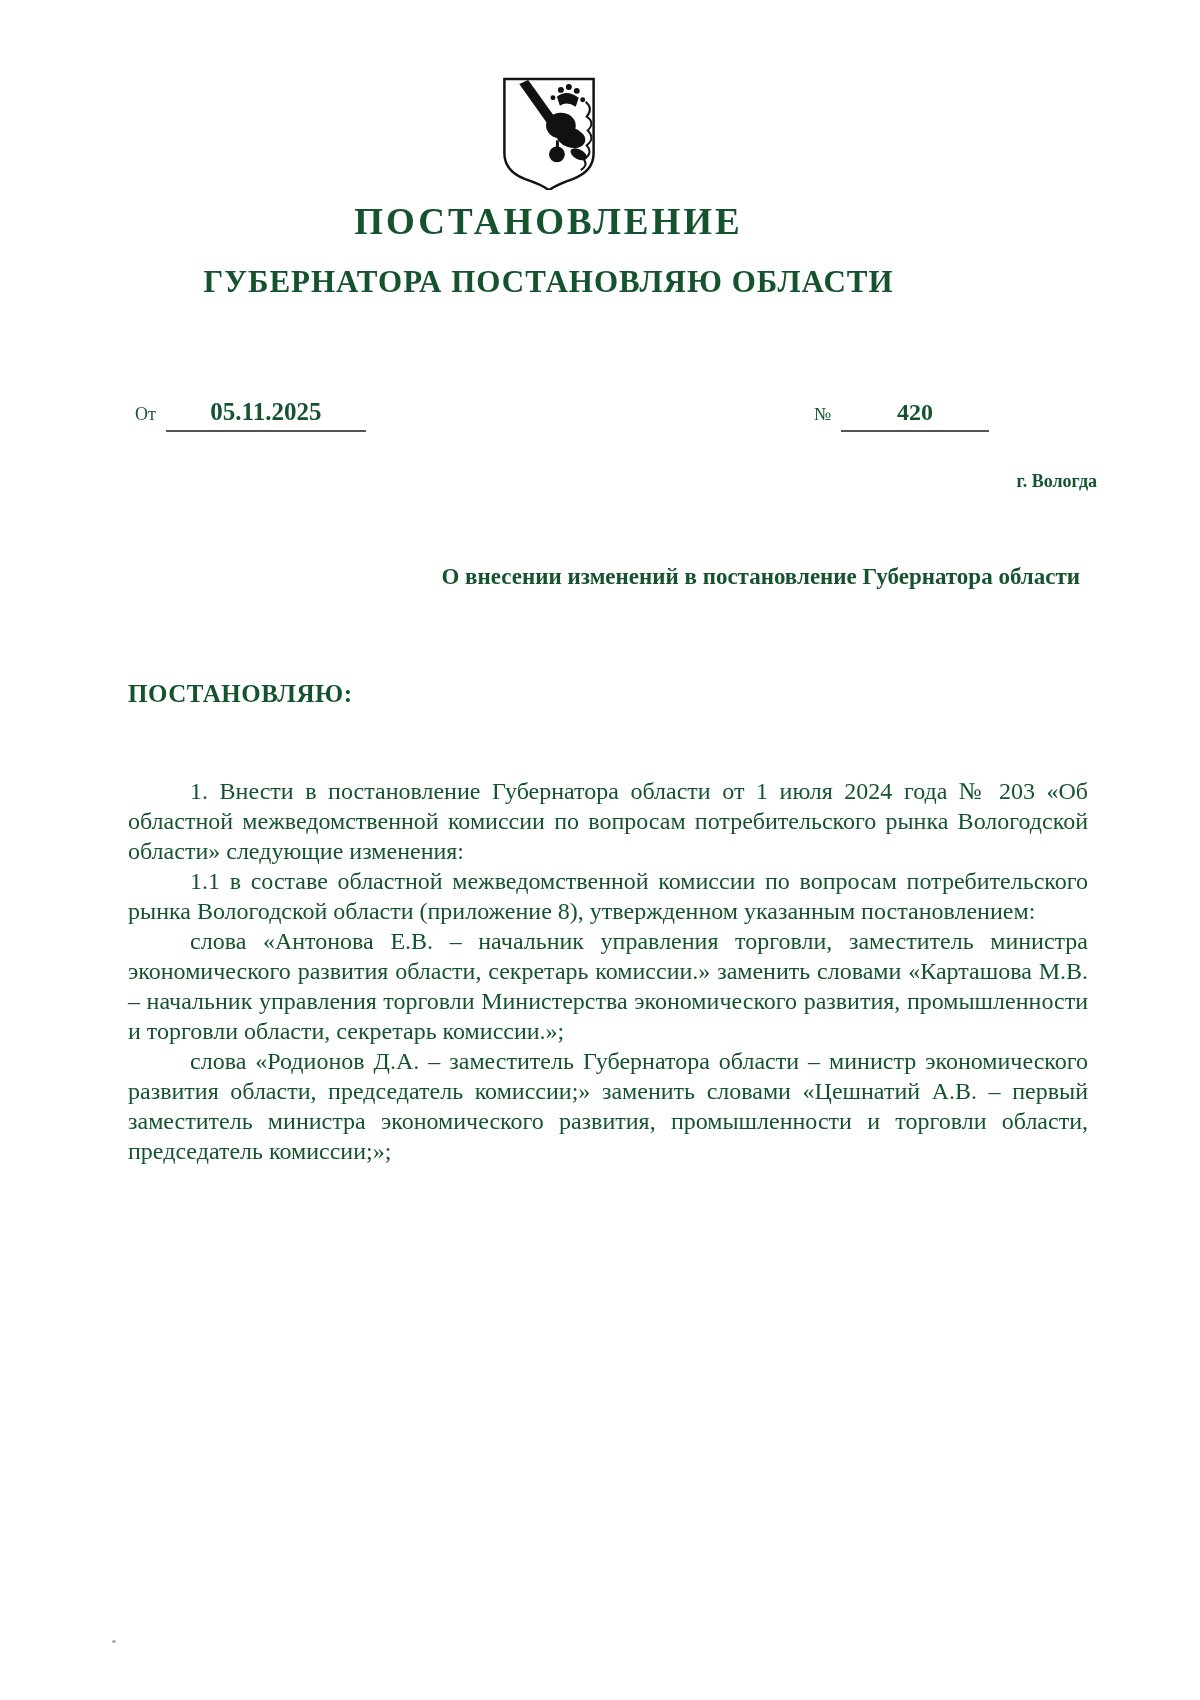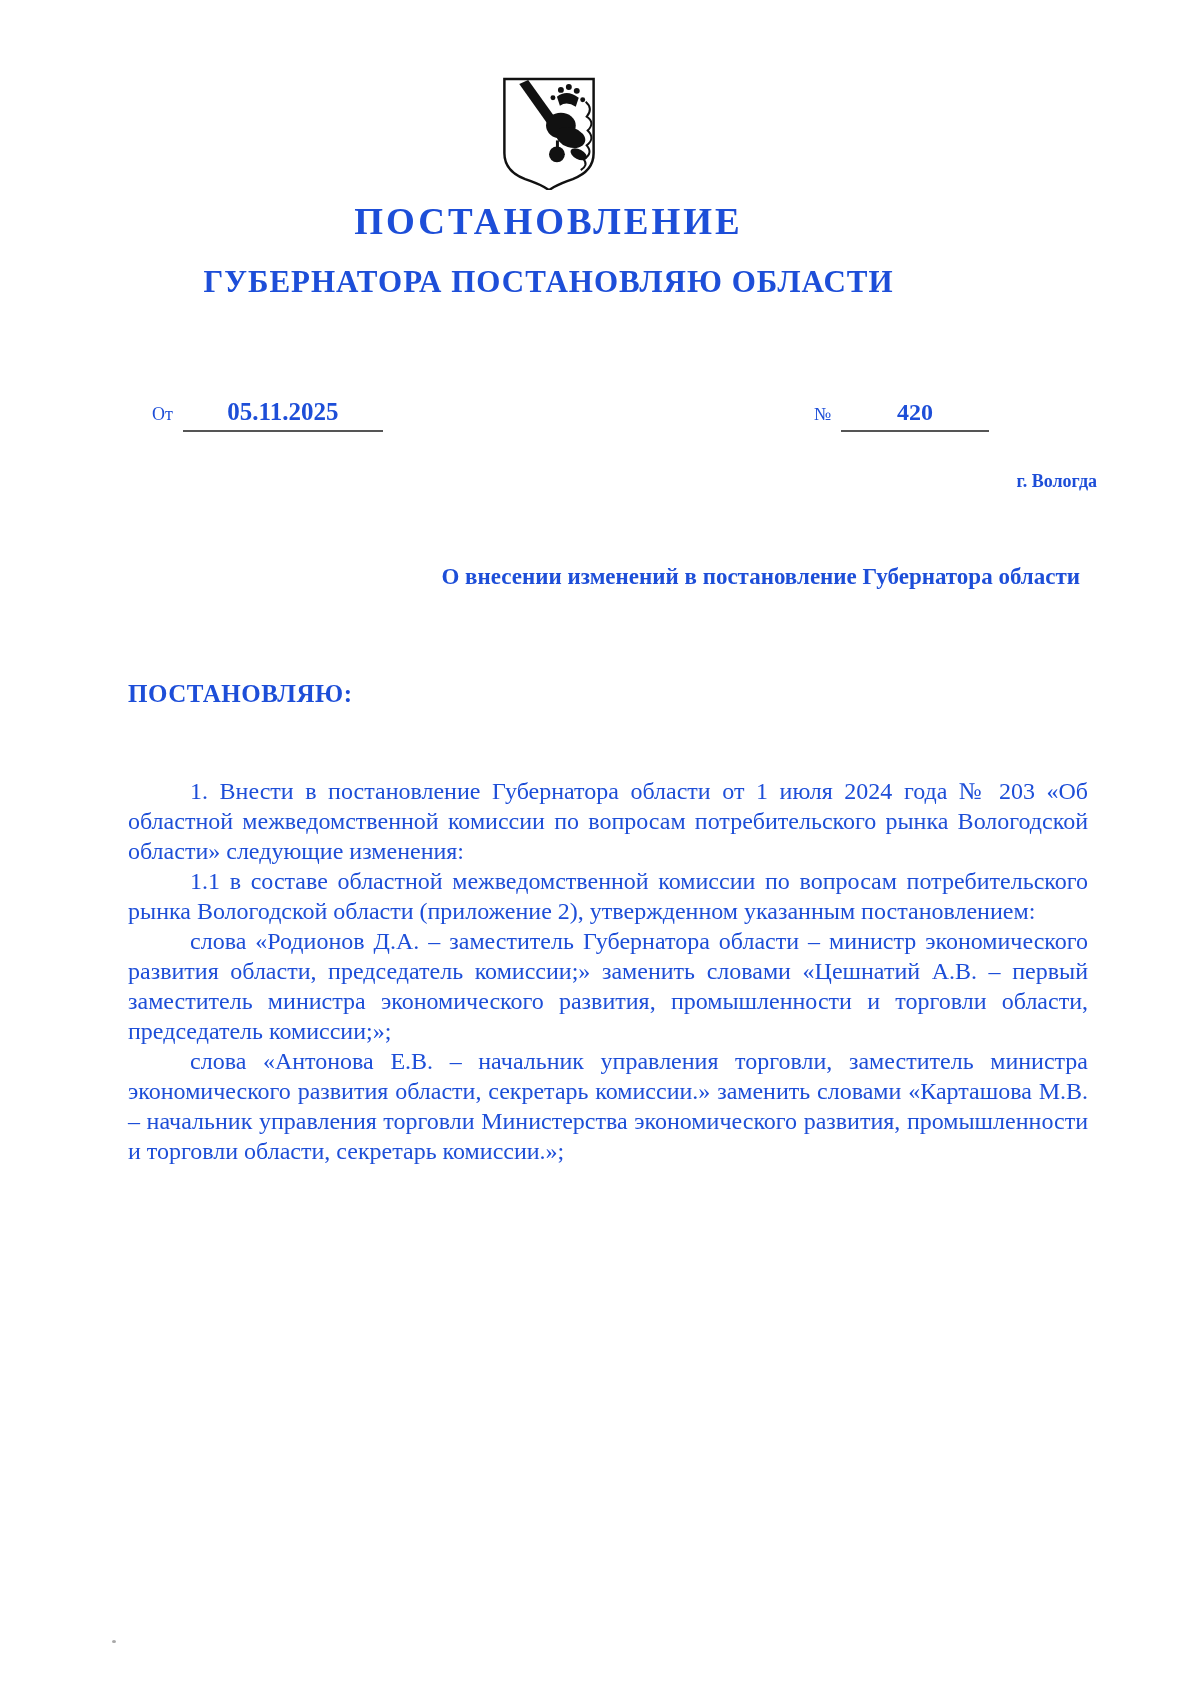--- a/index.html
+++ b/index.html
@@ -1,20 +1,20 @@
 <!DOCTYPE html>
 <html lang="ru"><head>
 <meta charset="utf-8">
 <style>
   html,body { margin:0; padding:0; background:#ffffff; }
   .page {
     position:relative;
     width:1097px; height:1700px;
     background:#ffffff;
-    color:#1d4ed8;
+    color:#14532d;
     font-family:"Liberation Serif","DejaVu Serif",serif;
     overflow:hidden;
   }
   .emblem {
     position:absolute; top:76px; left:50%;
     transform:translateX(-50%);
     width:100px; height:114px;
   }
   .doc-title {
     position:absolute; top:200px; left:0; width:100%;
@@ -23,21 +23,21 @@
     margin:0;
   }
   .doc-subtitle {
     position:absolute; top:264px; left:0; width:100%;
     text-align:center;
     font-size:31px; font-weight:bold; letter-spacing:1px;
     margin:0;
   }
   .meta-row {
     position:absolute; top:398px; left:135px; right:108px;
-    display:flex; justify-content:space-between; align-items:flex-end;margin-left:17px;
+    display:flex; justify-content:space-between; align-items:flex-end;
   }
   .meta-group { display:flex; align-items:flex-end; }
   .meta-label { font-size:18px; padding-bottom:7px; margin-right:10px; }
   .fill-line {
     display:inline-block; text-align:center;
     border-bottom:2px solid #555;
     padding-bottom:4px;
   }
   .date-value { min-width:200px; font-size:25px; font-weight:bold; }
   .number-value { min-width:148px; font-size:24px; font-weight:bold; }
@@ -105,20 +105,20 @@
   <div class="place-line">г. Вологда</div>
 
   <div class="subject">
     <div>О внесении изменений в постановление Губернатора области</div>
   </div>
 
   <div class="resolve-word">ПОСТАНОВЛЯЮ:</div>
 
   <div class="body-text">
     <p>1. Внести в постановление Губернатора области от 1 июля 2024 года № 203 «Об областной межведомственной комиссии по вопросам потребительского рынка Вологодской области» следующие изменения:</p>
-    <p>1.1 в составе областной межведомственной комиссии по вопросам потребительского рынка Вологодской области (приложение 2), утвержденном указанным постановлением:</p>
+    <p>1.1 в составе областной межведомственной комиссии по вопросам потребительского рынка Вологодской области (приложение 8), утвержденном указанным постановлением:</p>
+    <p>слова «Антонова Е.В. – начальник управления торговли, заместитель министра экономического развития области, секретарь комиссии.» заменить словами «Карташова М.В. – начальник управления торговли Министерства экономического развития, промышленности и торговли области, секретарь комиссии.»;</p>
     <p>слова «Родионов Д.А. – заместитель Губернатора области – министр экономического развития области, председатель комиссии;» заменить словами «Цешнатий А.В. – первый заместитель министра экономического развития, промышленности и торговли области, председатель комиссии;»;</p>
-    <p>слова «Антонова Е.В. – начальник управления торговли, заместитель министра экономического развития области, секретарь комиссии.» заменить словами «Карташова М.В. – начальник управления торговли Министерства экономического развития, промышленности и торговли области, секретарь комиссии.»;</p>
   </div>
 
   <div class="speck"></div>
 
 </div>
 
 </body></html>

